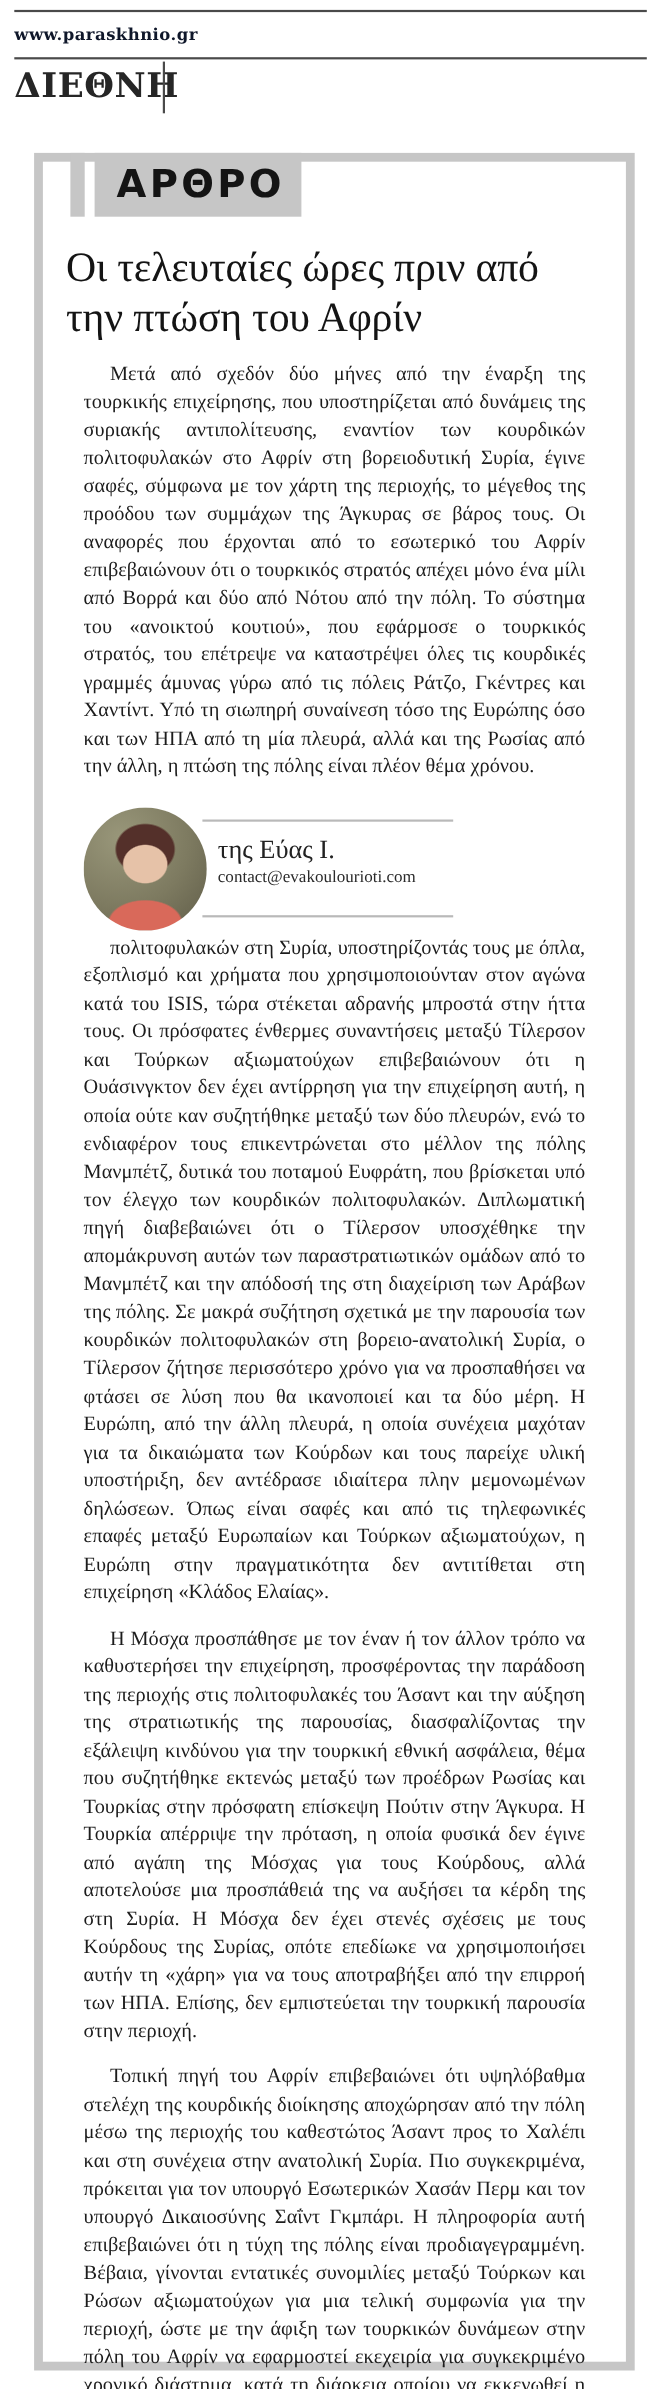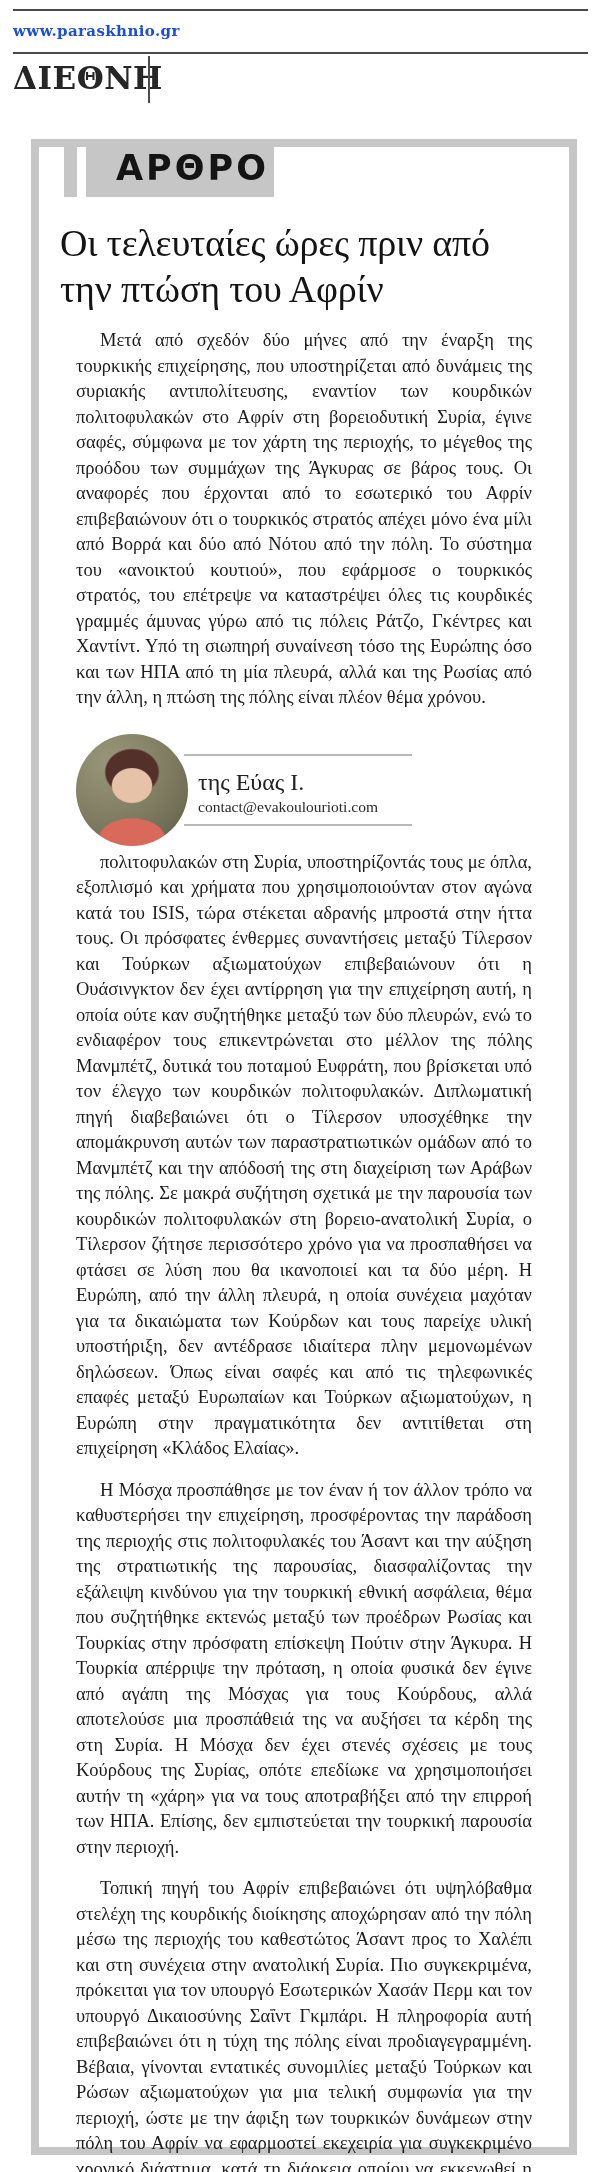--- a/index.html
+++ b/index.html
@@ -17,21 +17,21 @@
   }
   
   .top-rule {
     position: absolute; left: 13px; width: 575px; top: 9px; height: 2px;
     background: #4a4a4a;
   }
   .site-url {
     position: absolute; left: 13px; top: 22px;
     font-family: "DejaVu Serif", serif;
     font-weight: bold; font-size: 15px; letter-spacing: 0.4px;
-    color: #1d4ed8;
+    color: #0f172a;
   }
   .mid-rule {
     position: absolute; left: 13px; width: 575px; top: 52px; height: 2px;
     background: #4a4a4a;
   }
   .section-label {
     position: absolute; left: 13px; top: 60px;
     font-family: "DejaVu Serif", serif;
     font-weight: bold; font-size: 31px; letter-spacing: 0.5px;
     color: #262626;
@@ -50,21 +50,21 @@
   .kicker-bar {
     position: absolute; left: 64px; top: 139px; width: 13px; height: 58px;
     background: #c6c6c6;
   }
   .kicker-box {
     position: absolute; left: 86px; top: 139px; width: 188px; height: 58px;
     background: #c6c6c6;
     font-family: "DejaVu Sans", sans-serif;
     font-weight: bold; font-size: 35px; letter-spacing: 3px;
     line-height: 58px; color: #141414;
-    padding-left: 30px; box-sizing: border-box;
+    padding-left: 20px; box-sizing: border-box;
   }
   .frame-inner {
     padding: 57px 21px 0 21px;
   }
   .article-title {
     font-size: 38px; line-height: 46px; font-weight: 400;
     color: #141414; margin: 16px 0 15px 0;
     letter-spacing: -0.2px;
   }
   .body-p {
@@ -90,21 +90,21 @@
       radial-gradient(ellipse 30% 26% at 50% 46%, #e6c2a8 58%, rgba(0,0,0,0) 62%),
       radial-gradient(ellipse 42% 36% at 50% 34%, #54302a 55%, rgba(0,0,0,0) 59%),
       radial-gradient(ellipse 48% 30% at 50% 94%, #d9695a 60%, rgba(0,0,0,0) 64%),
       radial-gradient(circle at 30% 25%, #99977a 0%, #7d7a60 55%, #5f5c48 100%);
   }
   .author-text {
     flex: 1;
     margin-left: -4px;
     border-top: 2px solid #b9b9b9;
     border-bottom: 2px solid #b9b9b9;
-    padding: 12px 0 6px 14px;
+    padding: 12px 0 23px 14px;
   }
   .byline {
     font-size: 24px; line-height: 28px; color: #222222;
   }
   .contact {
     font-size: 15.5px; line-height: 22px; color: #2a2a2a;
   }
 </style>
 </head>
 <body>

